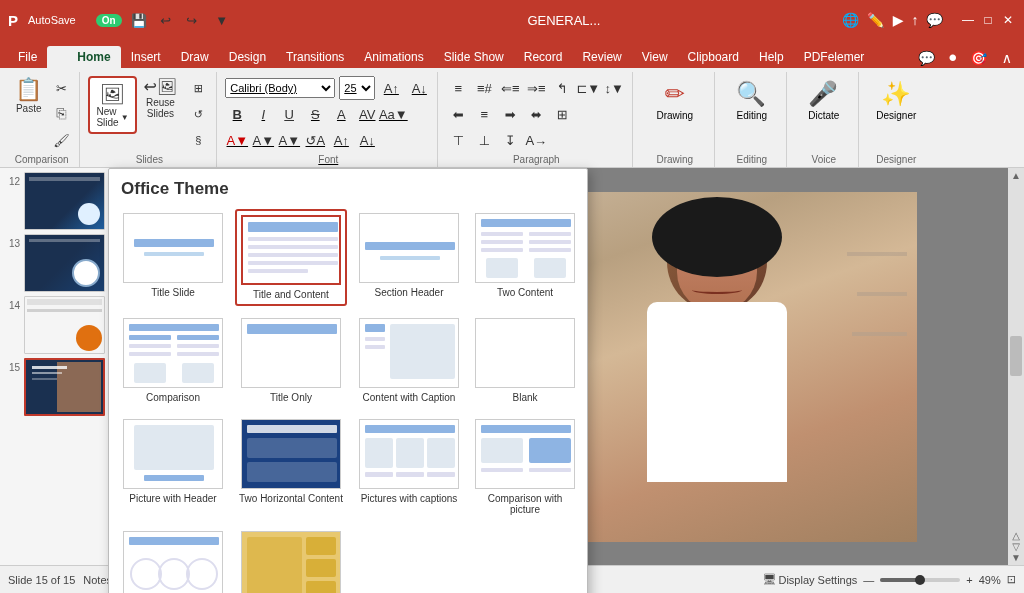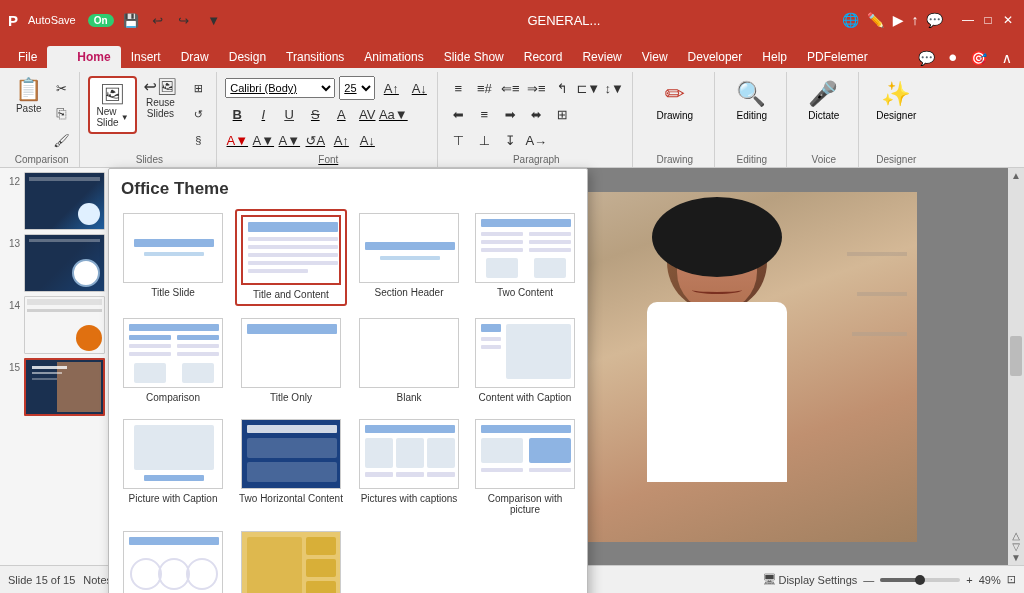--- a/index.html
+++ b/index.html
@@ -8,21 +8,21 @@
     
     .title-bar {
       height: 40px;
       background: #c0392b;
       display: flex;
       align-items: center;
       padding: 0 8px;
       color: white;
     }
     .title-bar-left { display: flex; align-items: center; gap: 6px; flex: 1; }
-    .autosave-area { display: flex; align-items: center; gap: 12px; font-size: 11px; }
+    .autosave-area { display: flex; align-items: center; gap: 20px; font-size: 11px; }
     .autosave-toggle { background: #2ecc71; border-radius: 10px; padding: 1px 6px; font-size: 10px; color: white; font-weight: bold; }
     .title-center { flex: 2; text-align: center; font-size: 13px; color: white; }
     .title-right { display: flex; align-items: center; gap: 8px; }
     .title-icon { color: white; font-size: 14px; cursor: pointer; }
     .window-controls { display: flex; gap: 4px; margin-left: 8px; }
     .win-btn { width: 16px; height: 16px; display: flex; align-items: center; justify-content: center; color: white; font-size: 12px; cursor: pointer; }
 
     
     .ribbon-tabs {
       height: 28px;
@@ -31,21 +31,21 @@
       align-items: flex-end;
       padding: 0 8px;
     }
     .ribbon-tab {
       padding: 4px 10px;
       font-size: 12px;
       color: white;
       cursor: pointer;
       border-radius: 3px 3px 0 0;
     }
-    .ribbon-tab.active { background: #f0f0f0; color: #be185d; font-weight: 600; padding-left: 30px; }
+    .ribbon-tab.active { background: #f0f0f0; color: #14532d; font-weight: 600; padding-left: 30px; }
     .ribbon-tab-right { margin-left: auto; display: flex; align-items: center; gap: 6px; }
     .ribbon-icon-btn { color: white; font-size: 14px; cursor: pointer; padding: 2px 4px; }
 
     
     .ribbon {
       height: 100px;
       background: #f0f0f0;
       border-bottom: 1px solid #ccc;
       display: flex;
       align-items: stretch;
@@ -258,21 +258,21 @@
   <span class="ribbon-tab active">Home</span>
   <span class="ribbon-tab">Insert</span>
   <span class="ribbon-tab">Draw</span>
   <span class="ribbon-tab">Design</span>
   <span class="ribbon-tab">Transitions</span>
   <span class="ribbon-tab">Animations</span>
   <span class="ribbon-tab">Slide Show</span>
   <span class="ribbon-tab">Record</span>
   <span class="ribbon-tab">Review</span>
   <span class="ribbon-tab">View</span>
-  <span class="ribbon-tab">Developer</span>
+  <span class="ribbon-tab">Clipboard</span>
   <span class="ribbon-tab">Help</span>
   <span class="ribbon-tab">PDFelemer</span>
   <div class="ribbon-tab-right">
     <span class="ribbon-icon-btn">💬</span>
     <span class="ribbon-icon-btn">⏺</span>
     <span class="ribbon-icon-btn">🎯</span>
     <span class="ribbon-icon-btn">∧</span>
   </div>
 </div>
 
@@ -586,47 +586,47 @@
           <rect x="5" y="5" width="90" height="10" fill="#8eb4e3" rx="1"></rect>
         </svg>
       </div>
       <span class="layout-label">Title Only</span>
     </div>
 
     <div class="layout-item">
       <div class="layout-thumb">
         <svg width="100" height="70" viewBox="0 0 100 70">
           <rect width="100" height="70" fill="white"></rect>
-        </svg>
-      </div>
-      <span class="layout-label">Blank</span>
-    </div>
-
-    <div class="layout-item">
-      <div class="layout-thumb">
-        <svg width="100" height="70" viewBox="0 0 100 70">
-          <rect width="100" height="70" fill="white"></rect>
           <rect x="30" y="5" width="65" height="55" fill="#e0e8f0" rx="2"></rect>
           <rect x="5" y="5" width="20" height="8" fill="#8eb4e3" rx="1"></rect>
           <rect x="5" y="18" width="20" height="4" fill="#dde" rx="1"></rect>
           <rect x="5" y="26" width="20" height="4" fill="#dde" rx="1"></rect>
         </svg>
       </div>
       <span class="layout-label">Content with Caption</span>
     </div>
 
     <div class="layout-item">
       <div class="layout-thumb">
         <svg width="100" height="70" viewBox="0 0 100 70">
           <rect width="100" height="70" fill="white"></rect>
+        </svg>
+      </div>
+      <span class="layout-label">Blank</span>
+    </div>
+
+    <div class="layout-item">
+      <div class="layout-thumb">
+        <svg width="100" height="70" viewBox="0 0 100 70">
+          <rect width="100" height="70" fill="white"></rect>
           <rect x="10" y="5" width="80" height="45" fill="#e0e8f0" rx="2"></rect>
           <rect x="20" y="55" width="60" height="6" fill="#8eb4e3" rx="1"></rect>
         </svg>
       </div>
-      <span class="layout-label">Picture with Caption</span>
+      <span class="layout-label">Picture with Header</span>
     </div>
 
     <div class="layout-item">
       <div class="layout-thumb" style="background:#1a4080;">
         <svg width="100" height="70" viewBox="0 0 100 70">
           <rect width="100" height="70" fill="#1a4080"></rect>
           <rect x="5" y="5" width="90" height="8" fill="rgba(255,255,255,0.8)" rx="1"></rect>
           <rect x="5" y="18" width="90" height="20" fill="rgba(255,255,255,0.2)" rx="2"></rect>
           <rect x="5" y="42" width="90" height="20" fill="rgba(255,255,255,0.2)" rx="2"></rect>
         </svg>

